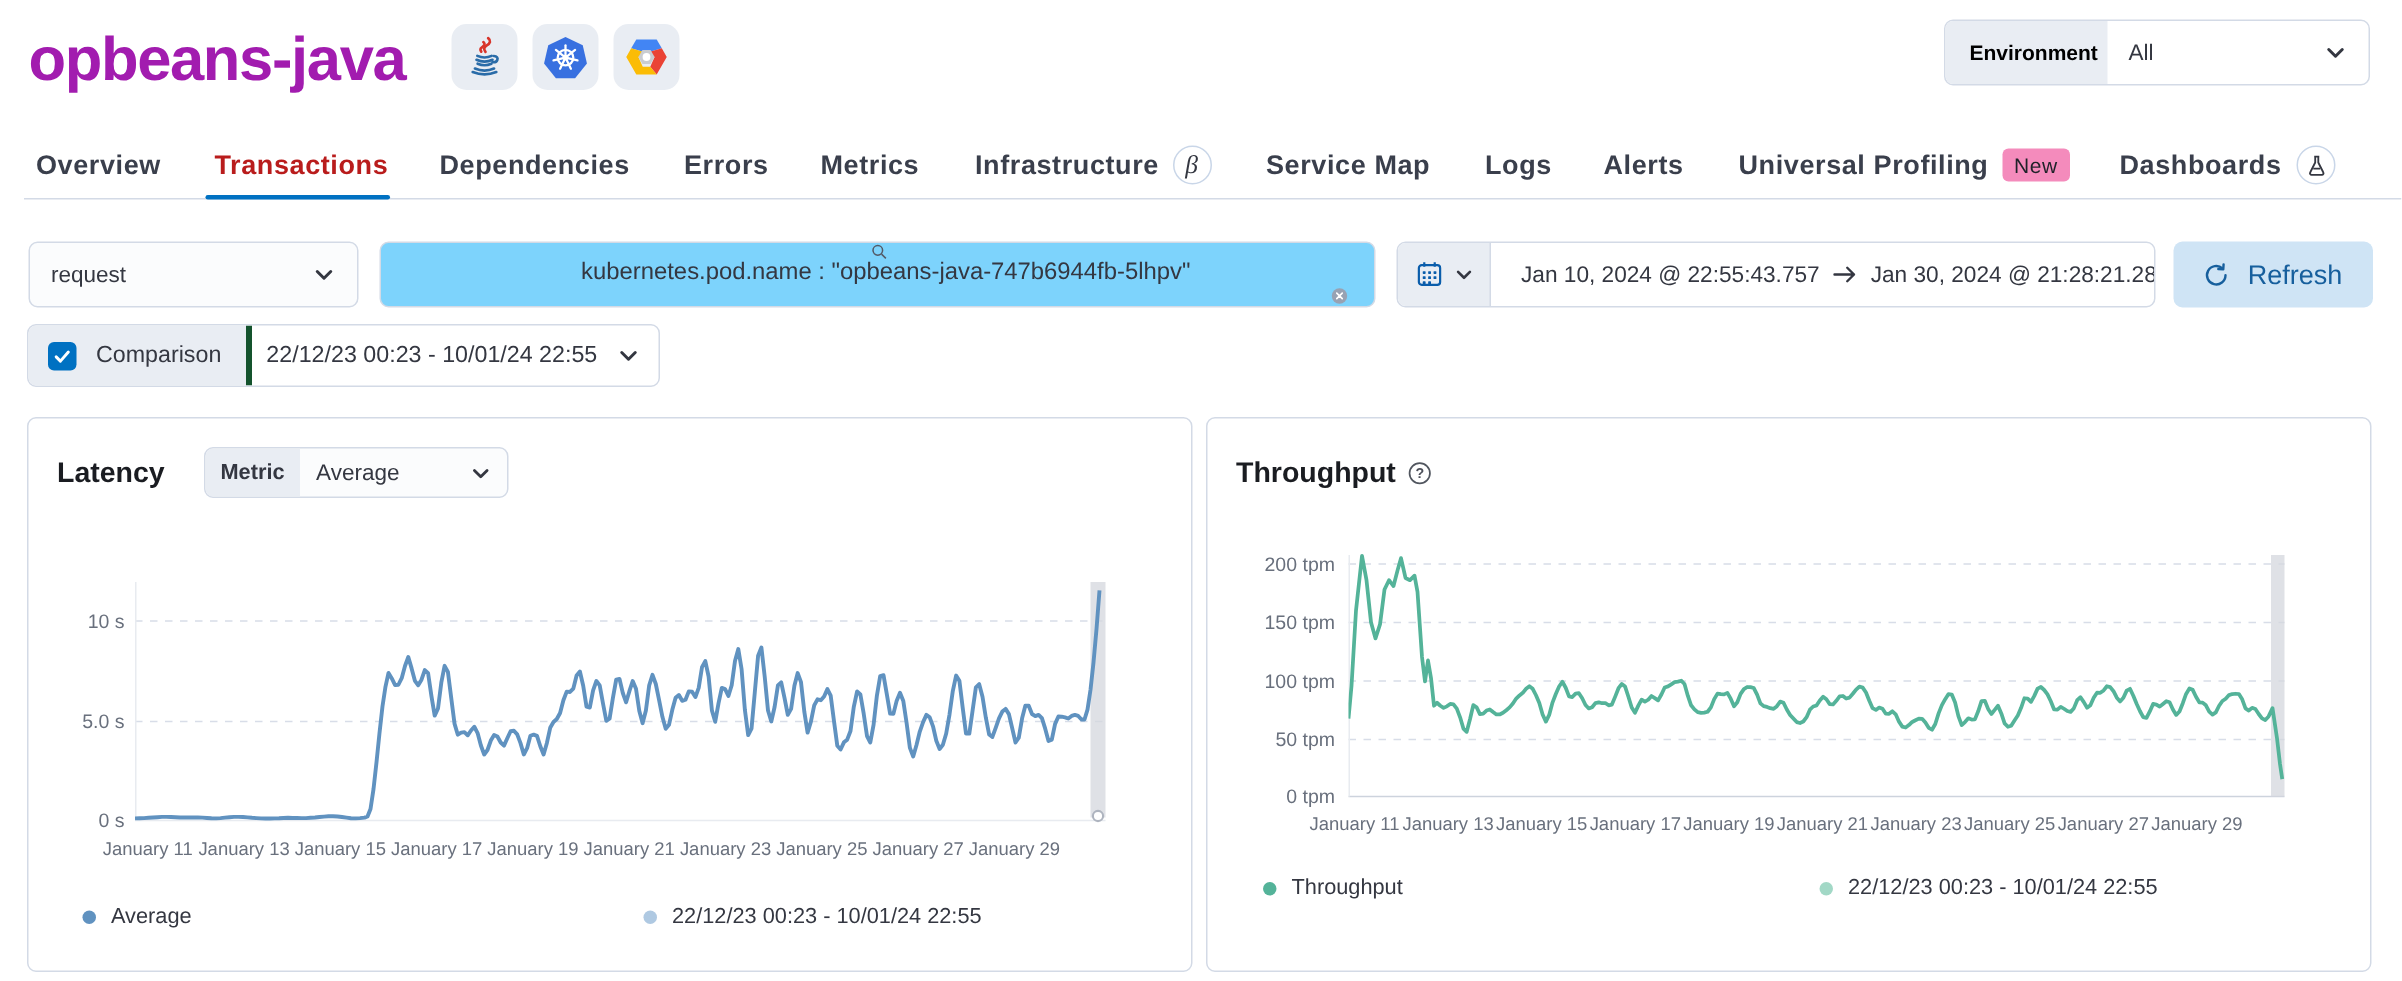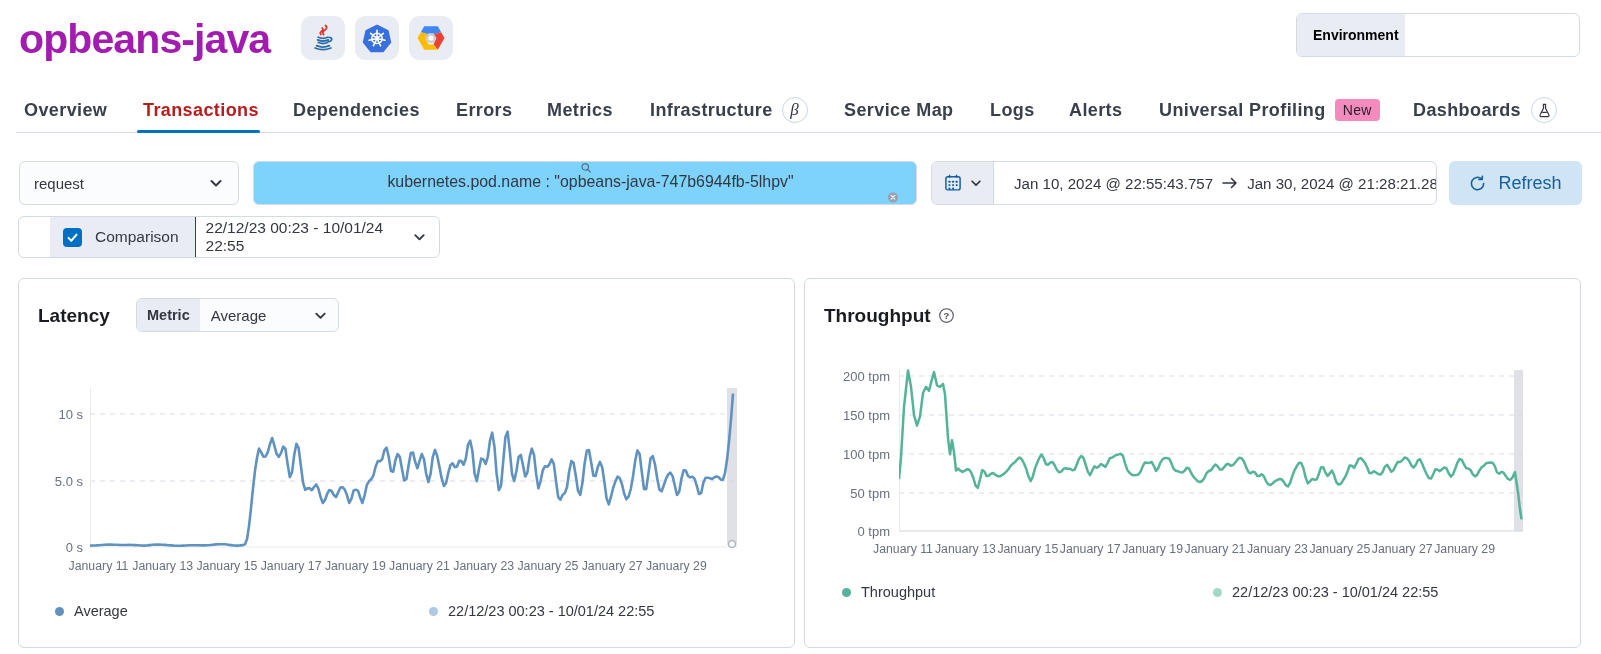--- a/index.html
+++ b/index.html
@@ -35,21 +35,21 @@
 #dpick { left:931px; top:161px; width:506px; background:#fff; overflow:hidden; }
 #dpick .pre { background:#e9edf3; height:100%; display:flex; align-items:center; gap:7px;
   padding:0 10px 0 12px; border-right:1px solid #d3dae6; }
 #dpick .dt { flex:1; display:flex; align-items:center; justify-content:center; gap:8px; font-size:15.1px; white-space:nowrap; padding-left:20px; }
 #refresh { left:1449px; top:161px; width:133px; height:44px; background:#cfe4f5; border-radius:6px;
   display:flex; align-items:center; justify-content:center; gap:12px;
   font-size:18px; color:#175f9d; }
 #compbox { left:18px; top:216px; width:422px; height:42px; border:1px solid #d3dae6; border-radius:6px;
   display:flex; overflow:hidden; background:#fff; }
 #compbox .pre { background:#e9edf3; display:flex; align-items:center; gap:13px; padding:0 16px 0 13px;
-  font-size:15.5px; color:#343741; border-right:1px solid #14532d;margin-left:31px; }
+  font-size:15.5px; color:#343741; border-right:4px solid #14532d; }
 .cb { width:19px; height:19px; border-radius:4px; background:#0071c2; display:flex;
   align-items:center; justify-content:center; }
 #compbox .val { flex:1; display:flex; align-items:center; padding:0 12px 0 10px; font-size:15.5px; }
 #compbox .val svg { margin-left:auto; }
 .panel { position:absolute; top:278px; width:777px; height:370px; border:1px solid #d3dae6;
   border-radius:6px; background:#fff; }
 .ptitle { position:absolute; font-size:19px; font-weight:bold; color:#1a1c21; }
 #msel { position:absolute; left:117px; top:19px; width:203px; height:34px; border:1px solid #d3dae6;
   border-radius:6px; background:#fbfcfd; display:flex; overflow:hidden; }
 #msel .lab { background:#e9edf3; display:flex; align-items:center; padding:0 10px;
@@ -97,20 +97,23 @@
     <svg width="32" height="32" viewBox="0 0 32 32">
 <polygon points="9.2,4.3 22.8,4.3 26.2,10.2 16,13.1 5.8,10.2" fill="#4285f4"></polygon>
 <polygon points="26.2,10.2 29.5,16 22.8,27.7 18.5,22.5 21.4,16 16,13.1" fill="#ea4335"></polygon>
 <polygon points="5.8,10.2 2.5,16 9.2,27.7 22.8,27.7 18.5,22.5 13.5,22.5 10.6,16 16,13.1" fill="#fbbc05"></polygon>
 <polygon points="13.3,11.3 18.7,11.3 21.4,16 18.7,20.7 13.3,20.7 10.6,16" fill="#c9ccd1"></polygon>
 <circle cx="16" cy="16" r="2.6" fill="#fff"></circle>
     </svg>
   </div>
 <div id="envc">
     <div class="lab">Environment</div>
+    <div class="val">All <svg width="16" height="16" viewBox="0 0 16 16" fill="none" stroke="#343741" stroke-width="2" stroke-linecap="round" stroke-linejoin="round">
+        <path d="M3.5 6 L8 10.5 L12.5 6"></path>
+      </svg></div>
   </div>
 
 <div id="tabline"></div>
 <div class="tab" style="left:24px;">Overview</div>
 <div class="tab active" style="left:143px;">Transactions</div>
 <div class="tab" style="left:293px;">Dependencies</div>
 <div class="tab" style="left:456px;">Errors</div>
 <div class="tab" style="left:547px;">Metrics</div>
 <div class="tab" style="left:650px;">Infrastructure<span class="betab">β</span></div>
 <div class="tab" style="left:844px;">Service Map</div>

